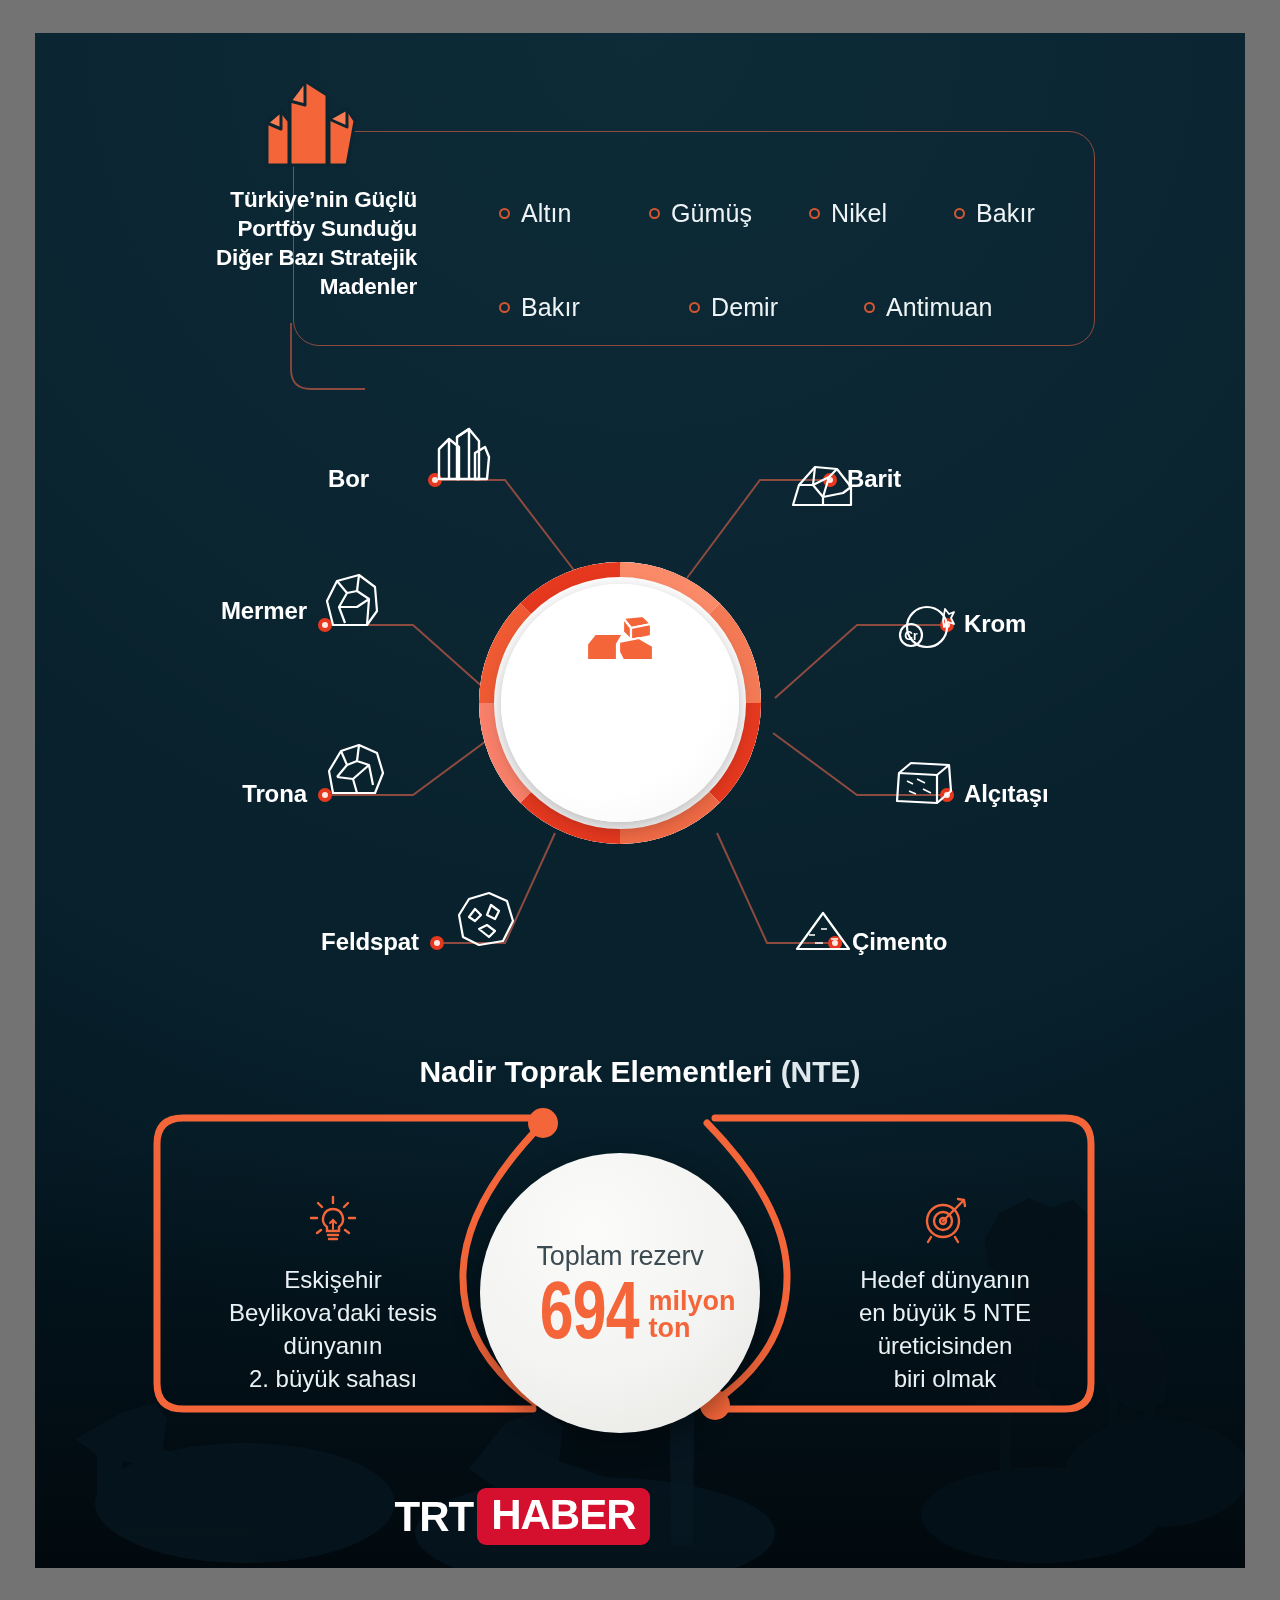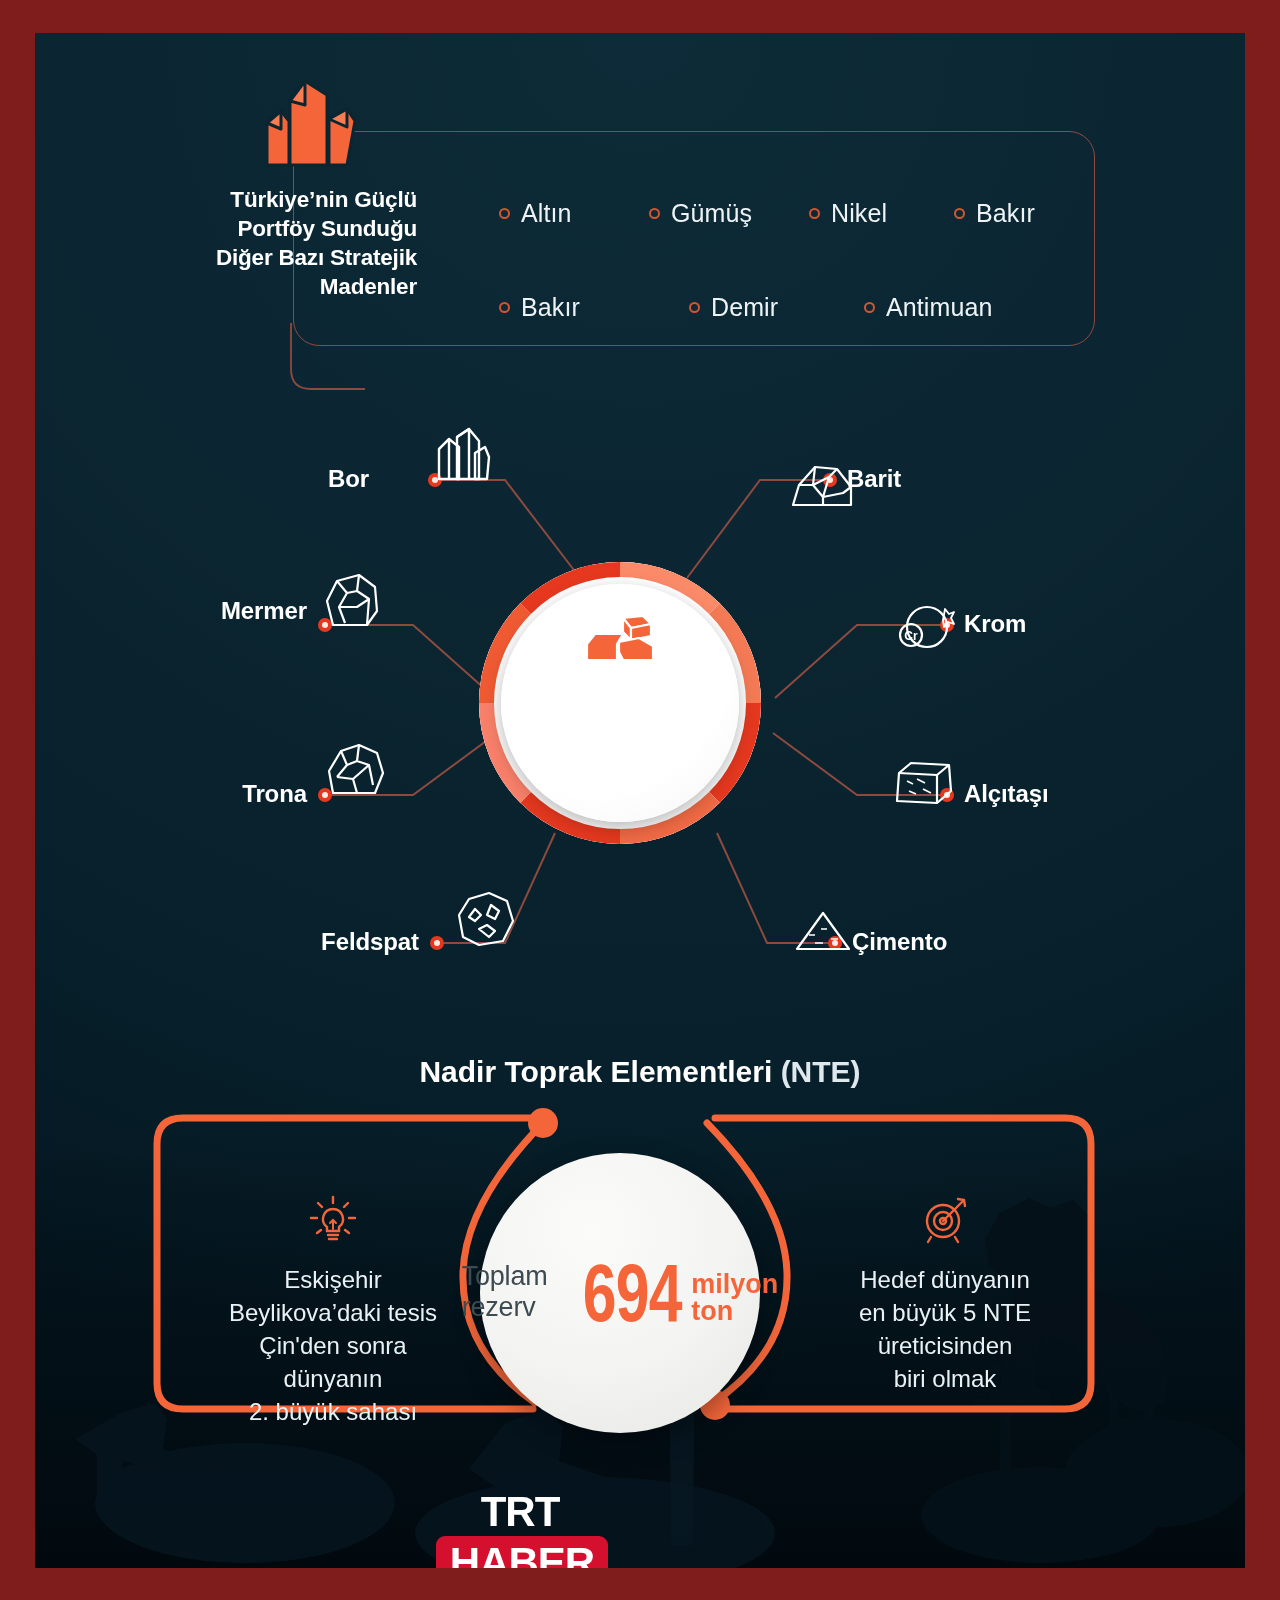--- a/index.html
+++ b/index.html
@@ -1,18 +1,18 @@
 <!DOCTYPE html>
 <html><head>
 <meta charset="utf-8">
 <style>
   html,body{margin:0;padding:0;background:#ffffff;}
   body{width:1280px;height:1600px;font-family:"Liberation Sans",sans-serif;overflow:hidden;}
 
-  #stage{position:relative;width:1280px;height:1600px;background:#7f1d1d;}
+  #stage{position:relative;width:1280px;height:1600px;background:#737373;}
 
   
   #canvas{
     position:absolute;left:35px;top:33px;width:1210px;height:1535px;
     background:
       radial-gradient(120% 90% at 50% 0%, #0d2b38 0%, #0b2531 45%, #07202b 75%, #041620 100%);
     overflow:hidden;
   }
   
   #canvas:after{
@@ -95,33 +95,33 @@
   #nte-right{
     position:absolute;left:760px;top:1160px;width:300px;text-align:center;z-index:8;
     color:#eaf1f4;font-size:24px;line-height:33px;
   }
   .nte-ico{display:block;margin:0 auto 16px;}
 
   #rescircle{
     position:absolute;left:445px;top:1120px;width:280px;height:280px;border-radius:50%;
     background:radial-gradient(circle at 40% 28%, #fbfbfa 0%, #f3f3f1 55%, #e6e6e3 100%);
     box-shadow:0 10px 26px rgba(0,0,0,.35);
-    z-index:9;display:flex;flex-direction:row;align-items:center;justify-content:center;
+    z-index:9;display:flex;flex-direction:column;align-items:center;justify-content:center;
   }
   #res-top{color:#3c4a52;font-size:27px;letter-spacing:-.2px;margin-bottom:2px;}
   #res-num-row{display:flex;align-items:flex-end;}
   #res-num{
     color:#f4663a;font-weight:bold;font-size:82px;line-height:72px;
     transform:scaleX(.74);transform-origin:right bottom;letter-spacing:-1px;
     font-family:"Liberation Sans Narrow","Liberation Sans",sans-serif;
   }
   #res-unit{color:#f4663a;font-weight:bold;font-size:27px;line-height:27px;margin-left:10px;padding-bottom:4px;}
 
   
-  #logo{position:absolute;left:0;top:1455px;width:974px;display:flex;justify-content:center;align-items:center;z-index:10;flex-direction:column;}
+  #logo{position:absolute;left:0;top:1455px;width:974px;display:flex;justify-content:center;align-items:center;z-index:10;}
   #logo .trt{color:#ffffff;font-weight:bold;font-size:42px;letter-spacing:-1px;margin-right:4px;}
   #logo .haber{
     background:#d5102e;color:#ffffff;font-weight:bold;font-size:42px;letter-spacing:-1px;
     padding:3px 14px 6px;border-radius:9px;
   }
 </style>
 </head>
 <body>
 
 <div id="stage">
@@ -368,21 +368,20 @@
         <svg class="nte-ico" width="54" height="54" viewBox="0 0 54 54">
           <g fill="none" stroke="#f4663a" stroke-width="2.4" stroke-linecap="round">
             <path d="M27 16 a10 10 0 0 1 6 18 v4 h-12 v-4 a10 10 0 0 1 6 -18 z"></path>
             <path d="M22 42 h10 M23 46 h8"></path>
             <path d="M27 4 v6 M12 10 l4 4 M42 10 l-4 4 M5 25 h6 M49 25 h-6 M11 40 l4 -3 M43 40 l-4 -3"></path>
             <path d="M27 28 v8 M24 30 l3 -3 3 3" stroke-width="2"></path>
           </g>
         </svg>
         <div>Eskişehir</div>
         <div>Beylikova’daki tesis</div>
-        <div>Çin'den sonra</div>
         <div>dünyanın</div>
         <div>2. büyük sahası</div>
       </div>
 
       <div id="nte-right">
         <svg class="nte-ico" width="54" height="54" viewBox="0 0 54 54">
           <g fill="none" stroke="#f4663a" stroke-width="2.4" stroke-linecap="round">
             <circle cx="25" cy="28" r="16"></circle>
             <circle cx="25" cy="28" r="9"></circle>
             <circle cx="25" cy="28" r="3"></circle>

